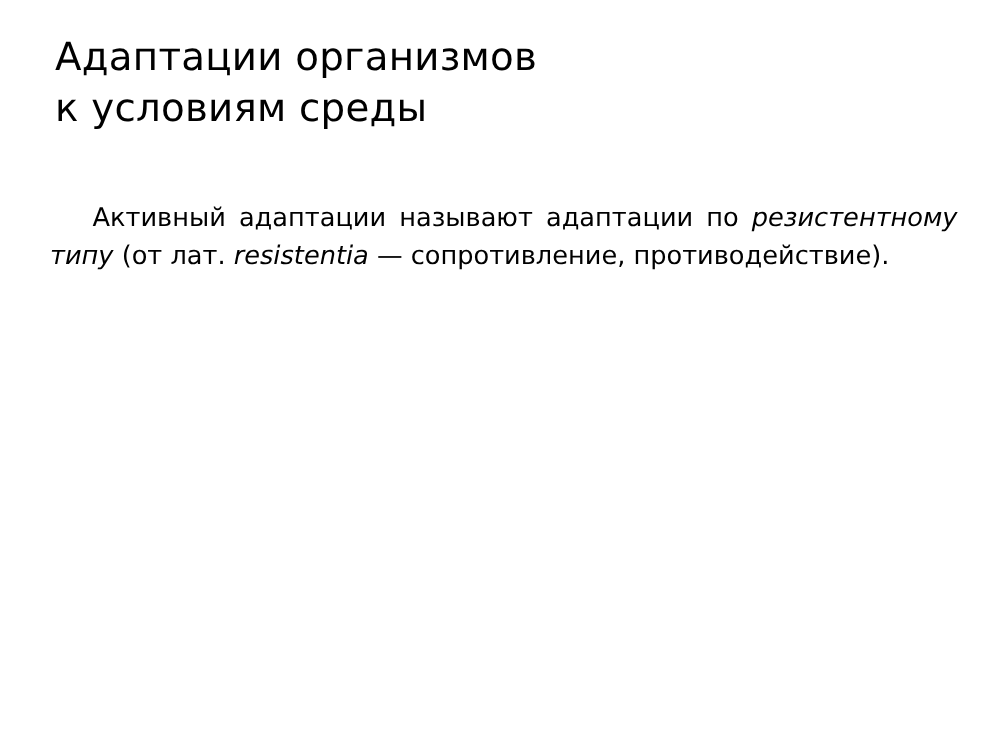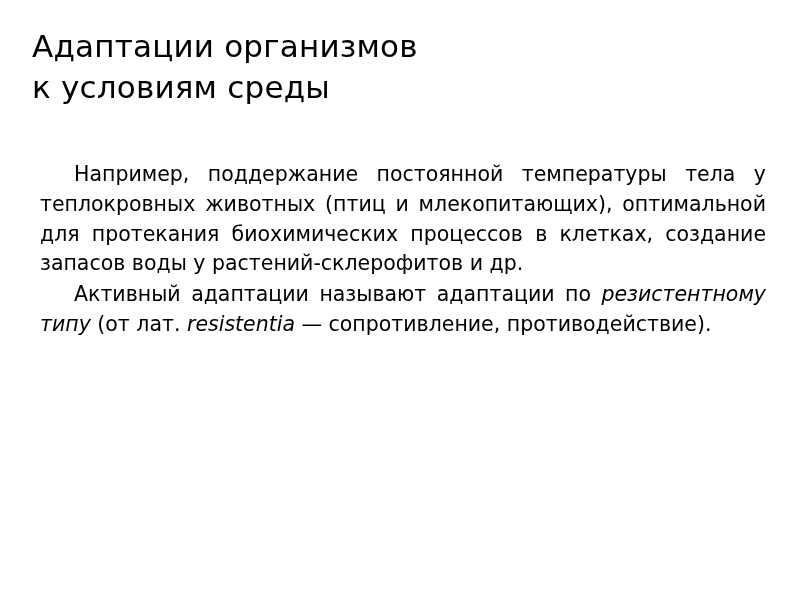--- a/index.html
+++ b/index.html
@@ -15,21 +15,21 @@
     overflow: hidden;
   }
   .slide {
     position: relative;
     width: 800px;
     height: 600px;
     box-sizing: border-box;
   }
   .slide-title {
     position: absolute;
-    left: 32px;
+    left: 44px;
     top: 26px;
     width: 700px;
     font-size: 31px;
     line-height: 1.32;
     font-weight: 400;
     letter-spacing: 0.2px;
     color: #000000;
     white-space: pre-line;
   }
   .body-block {
@@ -60,20 +60,17 @@
 </head>
 <body>
 
 <div class="slide">
 
   <div class="slide-title">Адаптации организмов
  к условиям среды</div>
 
   <div class="body-block">
     <p class="para indent">
-      <span>Например, поддержание постоянной температуры тела у теплокровных животных (птиц и млекопитающих), оптимальной для протекания биохимических процессов в клетках, создание запасов воды у растений-склерофитов и др.</span>
-    </p>
-    <p class="para indent">
       <span>Активный адаптации называют адаптации по </span><span class="i">резистентному типу</span><span> (от лат. </span><span class="i">resistentia</span><span> — сопротивление, противодействие).</span>
     </p>
   </div>
 
 </div>
 
 </body></html>

